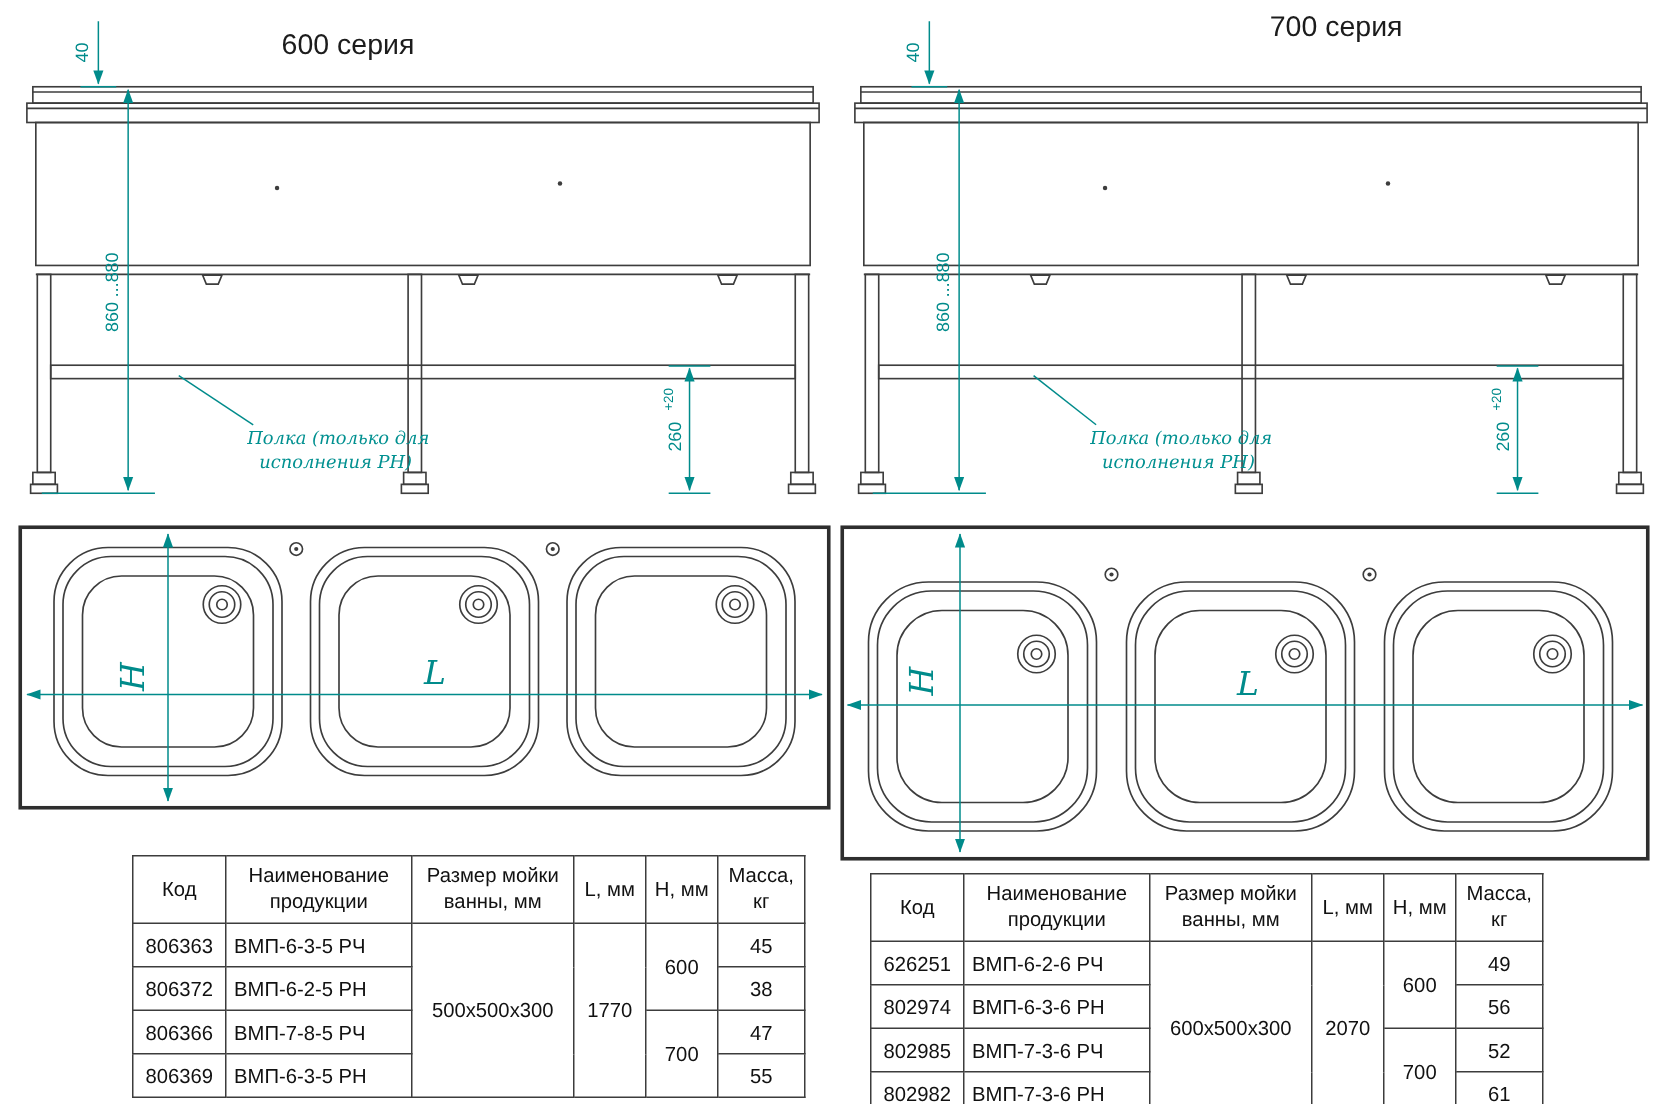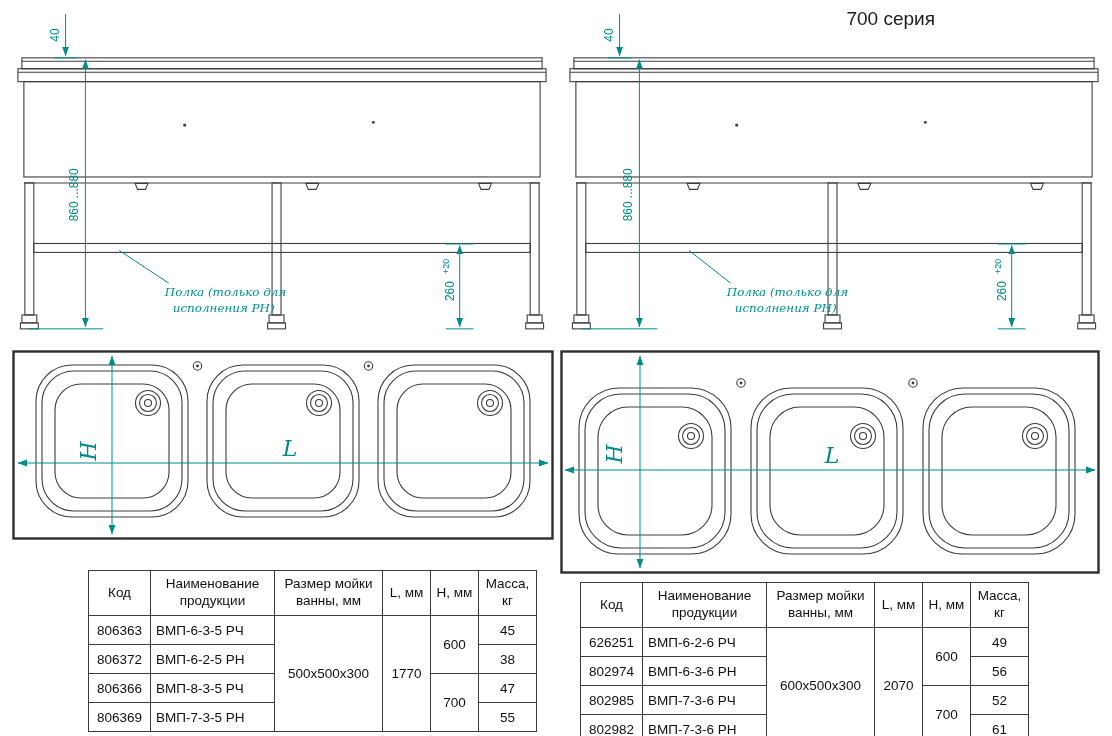--- a/index.html
+++ b/index.html
@@ -35,20 +35,21 @@
                 text-align:center; vertical-align:middle; }
   .spec-table th { font-weight:normal; height:42px; line-height:1.25; }
   .spec-table td { height:26px; }
   .spec-table td.name { text-align:left; padding-left:5px; }
 </style>
 </head>
 <body>
 
 <div class="page">
 
+  <div class="series-title title-600">600 серия</div>
   <div class="series-title title-700">700 серия</div>
 
   <svg class="front-left" viewBox="0 0 550 335">
     <defs>
       <marker id="mA" viewBox="0 0 10 10" refX="9" refY="5" markerWidth="10" markerHeight="10" orient="auto-start-reverse">
         <path d="M0,1.6 L9.5,5 L0,8.4 Z" fill="#008b8b"></path>
       </marker>
     </defs>
     <g class="draw">
       <rect x="14" y="52" width="524" height="11"></rect>
@@ -260,27 +261,27 @@
         <td rowspan="2">600</td>
         <td>45</td>
       </tr>
       <tr>
         <td>806372</td>
         <td class="name">ВМП-6-2-5 РН</td>
         <td>38</td>
       </tr>
       <tr>
         <td>806366</td>
-        <td class="name">ВМП-8-3-5 РЧ</td>
+        <td class="name">ВМП-7-8-5 РЧ</td>
         <td rowspan="2">700</td>
         <td>47</td>
       </tr>
       <tr>
         <td>806369</td>
-        <td class="name">ВМП-7-3-5 РН</td>
+        <td class="name">ВМП-6-3-5 РН</td>
         <td>55</td>
       </tr>
     </tbody>
   </table>
 
   <table class="spec-table table-700">
     <colgroup>
       <col style="width:62px">
         <col style="width:124px">
         <col style="width:108px">

